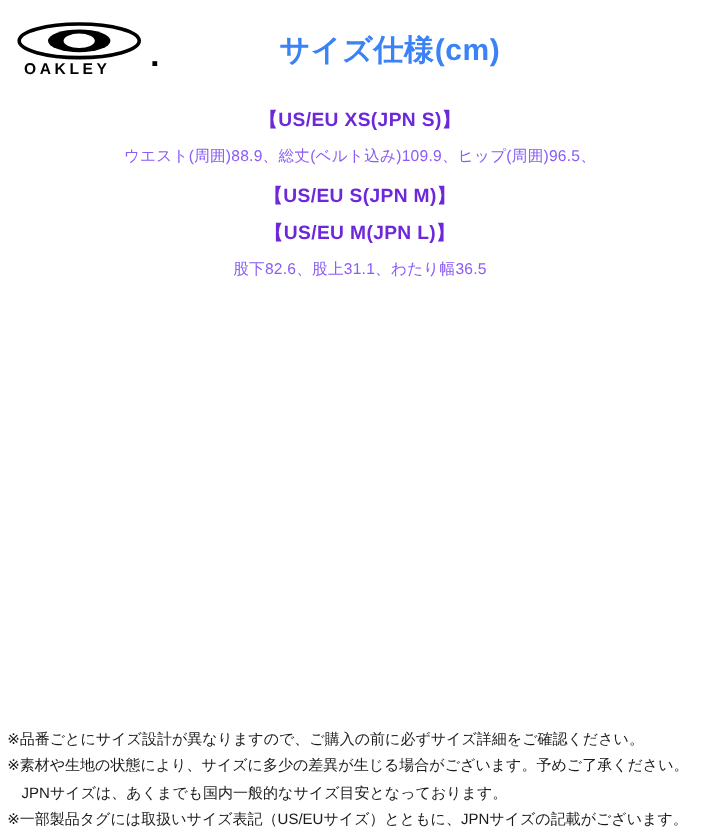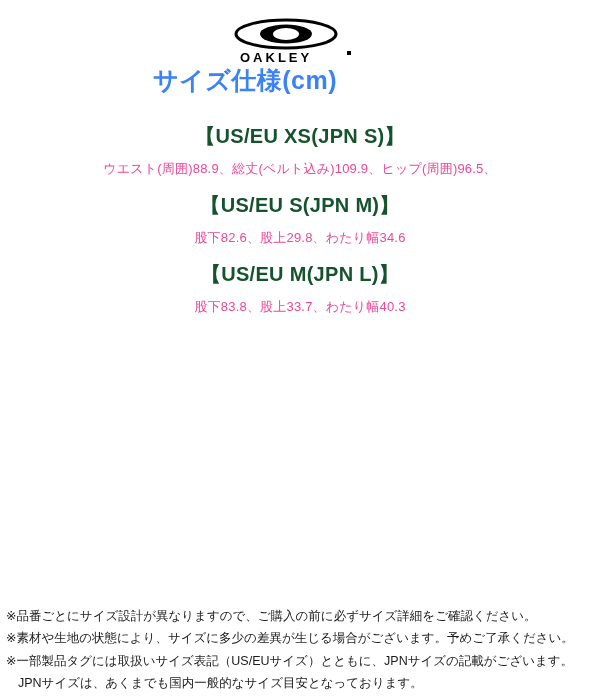--- a/index.html
+++ b/index.html
@@ -19,21 +19,20 @@
     height: 700px;
     position: relative;
     box-sizing: border-box;
   }
 
   
   .header {
     display: flex;
     align-items: center;
     padding: 18px 0 10px 0;
-    flex-direction: column;
   }
   .logo-wrap {
     width: 160px;
     display: flex;
     align-items: center;
     justify-content: center;
     flex: 0 0 auto;
   }
   .logo {
     display: block;
@@ -50,30 +49,30 @@
 
   
   .sizes {
     padding: 6px 8px 0 8px;
   }
   .size-block {
     margin: 0 0 4px 0;
     text-align: center;
   }
   .size-heading {
-    font-size: 20px;
+    font-size: 16px;
     font-weight: bold;
-    color: #14532d;
+    color: #6d28d9;
     margin: 10px 0 6px 0;
     letter-spacing: 0.3px;
   }
   .size-line {
     font-size: 13px;
     line-height: 2.0;
-    color: #ec4899;
+    color: #8b5cf6;
     letter-spacing: 0.2px;
   }
 
   
   .notes {
     position: absolute;
     left: 0;
     bottom: 6px;
     width: 520px;
     box-sizing: border-box;
@@ -111,34 +110,33 @@
 
   <div class="sizes">
 
     <div class="size-block">
       <div class="size-heading">【US/EU XS(JPN S)】</div>
       <div class="size-line">ウエスト(周囲)88.9、総丈(ベルト込み)109.9、ヒップ(周囲)96.5、</div>
     </div>
 
     <div class="size-block">
       <div class="size-heading">【US/EU S(JPN M)】</div>
-      <div class="size-line">股下82.6、股上29.8、わたり幅34.6</div>
     </div>
 
     <div class="size-block">
       <div class="size-heading">【US/EU M(JPN L)】</div>
+      <div class="size-line">股下82.6、股上31.1、わたり幅36.5</div>
     </div>
 
 
     <div class="size-block">
-      <div class="size-line">股下83.8、股上33.7、わたり幅40.3</div>
     </div>
 
   </div>
 
   <div class="notes">
     <div class="note-line">※品番ごとにサイズ設計が異なりますので、ご購入の前に必ずサイズ詳細をご確認ください。</div>
     <div class="note-line">※素材や生地の状態により、サイズに多少の差異が生じる場合がございます。予めご了承ください。</div>
+    <div class="note-line note-indent">JPNサイズは、あくまでも国内一般的なサイズ目安となっております。</div>
     <div class="note-line">※一部製品タグには取扱いサイズ表記（US/EUサイズ）とともに、JPNサイズの記載がございます。</div>
-    <div class="note-line note-indent">JPNサイズは、あくまでも国内一般的なサイズ目安となっております。</div>
   </div>
 
 </div>
 
 </body></html>

